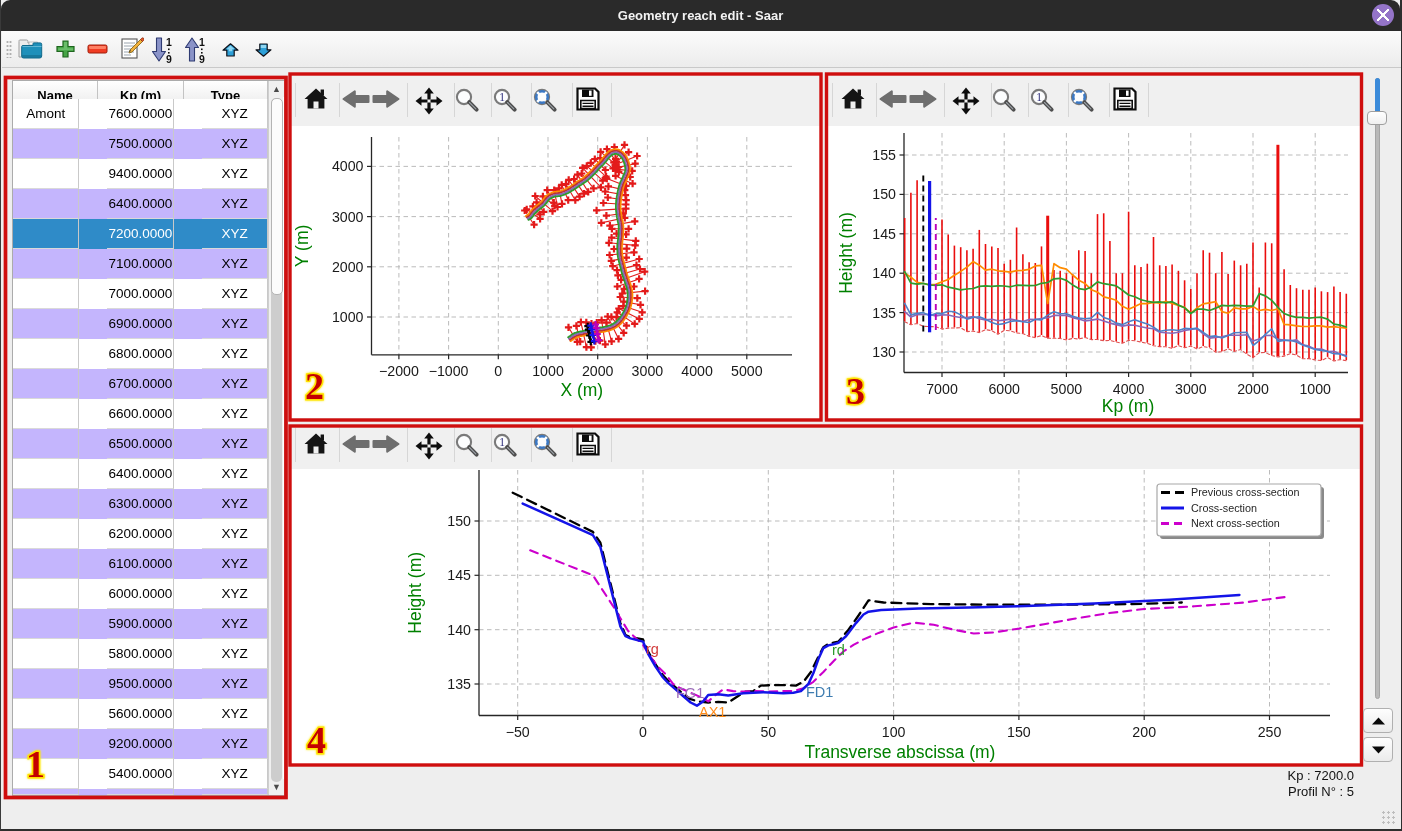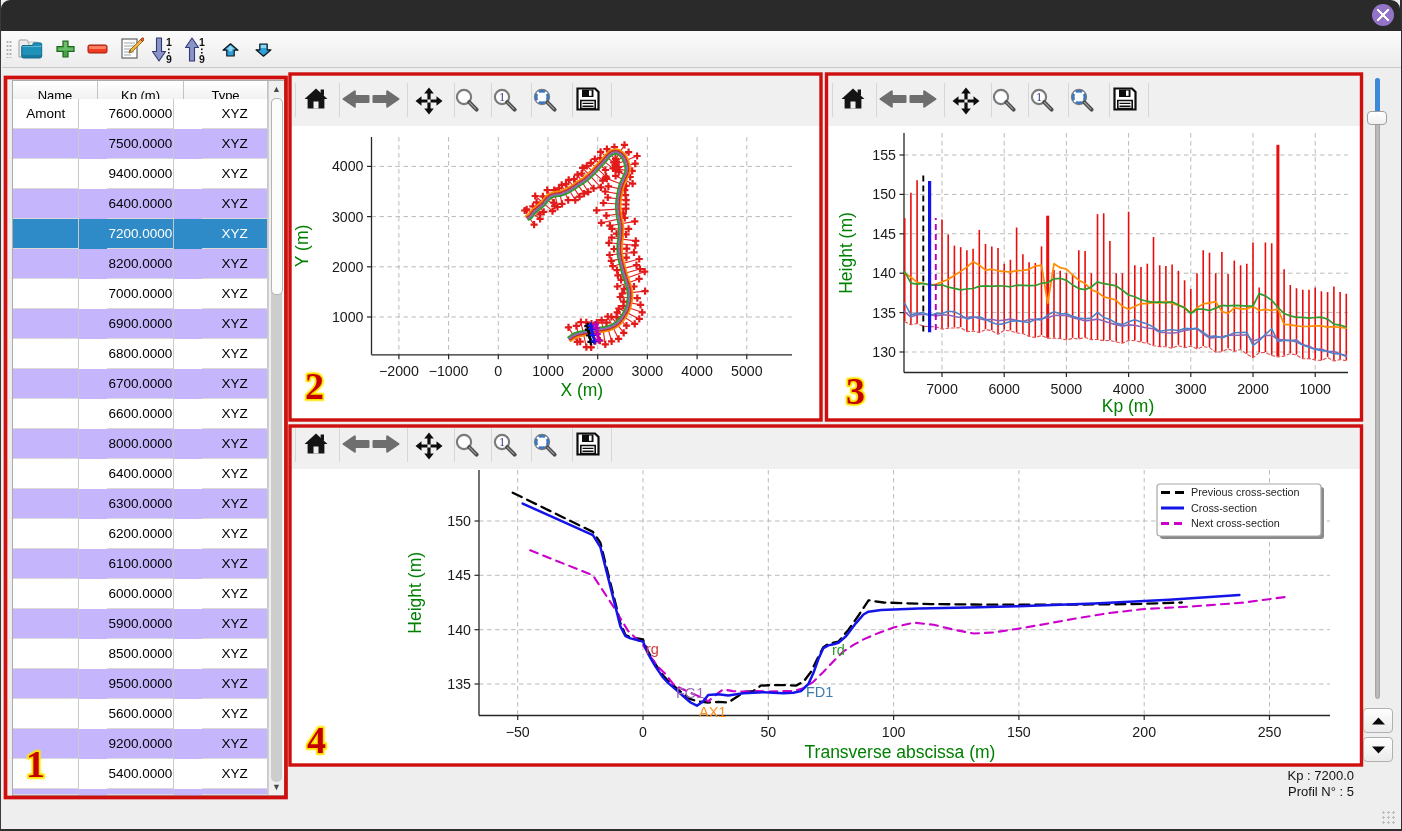--- a/index.html
+++ b/index.html
@@ -12,21 +12,21 @@
  background:
   linear-gradient(45deg, transparent 44%, #fff 44%, #fff 56%, transparent 56%),
   linear-gradient(-45deg, transparent 44%, #fff 44%, #fff 56%, transparent 56%); }
 #toolbar { position:absolute; left:1px; top:31px; width:1399px; height:37px; background:linear-gradient(#fbfbfb,#ececec); border-bottom:1px solid #c9c9c9; }
 #grip { position:absolute; left:5px; top:40px; width:6px; height:18px;
  background-image:radial-gradient(circle, #b0b0b0 1px, transparent 1.2px); background-size:3px 4px; }
 .ti { position:absolute; }
 #main { position:absolute; left:1px; top:68px; width:1399px; height:761px; background:#eeeeee; }
 
 #tablewrap { position:absolute; left:10px; top:12px; width:273px; height:716px; background:#fff; border:1px solid #ababab; }
-#thead { position:absolute; left:0; top:0; width:255px; height:29px; background:linear-gradient(#ffffff,#e9e9e9); border-bottom:1px solid #b5b5b5; display:flex; font-weight:normal; font-size:13px; }
+#thead { position:absolute; left:0; top:0; width:255px; height:29px; background:linear-gradient(#ffffff,#e9e9e9); border-bottom:1px solid #b5b5b5; display:flex; font-weight:bold; font-size:13px; }
 #thead div { border-right:1px solid #c3c3c3; display:flex; align-items:center; justify-content:center; height:100%; }
 #tbody { position:absolute; left:0; top:18px; width:255px; height:697px; overflow:hidden; }
 .trow { display:flex; height:30px; background:#fff; font-size:13.5px;gap:28px; }
 .trow.alt { background:#c4b5fd; }
 .trow.sel { background:#2f8bc8; color:#fff; }
 .trow div { border-right:1px solid #c9c9c9; border-bottom:1px solid #d9d9d9; display:flex; align-items:center; justify-content:center; }
 .c1 { width:85px; } .c2 { width:86px; } .c3 { width:84px; }
 
 #vscroll { position:absolute; left:255px; top:0px; width:15px; height:714px; background:#f0f0f0; border-left:1px solid #cfcfcf;}
 #vtrack { position:absolute; left:2px; top:17px; width:11px; height:684px; background:#cdcdcd; border-radius:5px;}
@@ -43,20 +43,21 @@
 #slider-handle { position:absolute; left:1366px; top:111px; width:20px; height:14px; background:linear-gradient(#ffffff,#f0f0f0); border:1px solid #9f9f9f; border-radius:4px;}
 .navbtn { position:absolute; left:1362px; width:30px; height:25px; background:linear-gradient(#fefefe,#ebebeb); border:1px solid #b0b0b0; border-radius:4px; }
 .navbtn svg { position:absolute; left:8px; top:8px; }
 #kptext { position:absolute; right:46px; top:768px; text-align:right; font-size:13px; color:#111; line-height:15.5px;}
 #rgrip { position:absolute; right:3px; bottom:3px; width:16px; height:16px;
  background-image:radial-gradient(circle, #bdbdbd 1px, transparent 1.2px); background-size:5px 5px; }
 svg text { user-select:none; }
 </style></head><body>
 <div id="win">
 <div id="titlebar">
+      <div class="t">Geometry reach edit - Saar</div>
       <div id="closeb"></div>
     </div>
 <div id="toolbar"></div>
     <div id="grip"></div>
 <svg class="ti" style="left:16px;top:37px" width="27" height="24" viewBox="0 0 27 24">
 <path d="M2.5 3 h7 a1.5 1.5 0 0 1 1.5 1.5 V6 h8 v14 H2 V4.5 A1.5 1.5 0 0 1 2.5 3 Z" fill="#ececec" stroke="#9e9e9e" stroke-width="1"></path>
 <path d="M12 5 h8.5 v3 H12 Z" fill="#fafafa" stroke="#b0b0b0" stroke-width="0.8"></path>
 <path d="M6 8.5 h10 v-1.8 a0.8 0.8 0 0 1 0.8 -0.8 h6.5 a1.4 1.4 0 0 1 1.4 1.4 V19 a2 2 0 0 1 -2 2 H6.5 a1.8 1.8 0 0 1 -1.8 -1.8 V9.8 A1.3 1.3 0 0 1 6 8.5 Z" fill="#1f90ba" stroke="#116a8c" stroke-width="1"></path>
 <path d="M5.5 10 h19 v-1 h-19 Z" fill="#62b6d4"></path>
 <path d="M4.9 18 h19.5 v1 a2 2 0 0 1 -2 2 H6.5 a1.8 1.8 0 0 1 -1.6 -1.6 Z" fill="#166f92" opacity="0.7"></path>
@@ -132,21 +133,21 @@
             <div class="c2">6400.0000</div>
             <div class="c3">XYZ</div>
           </div>
           <div class="trow sel">
             <div class="c1"></div>
             <div class="c2">7200.0000</div>
             <div class="c3">XYZ</div>
           </div>
           <div class="trow alt">
             <div class="c1"></div>
-            <div class="c2">8200.0000</div>
+            <div class="c2">7100.0000</div>
             <div class="c3">XYZ</div>
           </div>
           <div class="trow">
             <div class="c1"></div>
             <div class="c2">7000.0000</div>
             <div class="c3">XYZ</div>
           </div>
           <div class="trow alt">
             <div class="c1"></div>
             <div class="c2">6900.0000</div>
@@ -162,21 +163,21 @@
             <div class="c2">6700.0000</div>
             <div class="c3">XYZ</div>
           </div>
           <div class="trow">
             <div class="c1"></div>
             <div class="c2">6600.0000</div>
             <div class="c3">XYZ</div>
           </div>
           <div class="trow alt">
             <div class="c1"></div>
-            <div class="c2">8000.0000</div>
+            <div class="c2">6500.0000</div>
             <div class="c3">XYZ</div>
           </div>
           <div class="trow">
             <div class="c1"></div>
             <div class="c2">6400.0000</div>
             <div class="c3">XYZ</div>
           </div>
           <div class="trow alt">
             <div class="c1"></div>
             <div class="c2">6300.0000</div>
@@ -197,21 +198,21 @@
             <div class="c2">6000.0000</div>
             <div class="c3">XYZ</div>
           </div>
           <div class="trow alt">
             <div class="c1"></div>
             <div class="c2">5900.0000</div>
             <div class="c3">XYZ</div>
           </div>
           <div class="trow">
             <div class="c1"></div>
-            <div class="c2">8500.0000</div>
+            <div class="c2">5800.0000</div>
             <div class="c3">XYZ</div>
           </div>
           <div class="trow alt">
             <div class="c1"></div>
             <div class="c2">9500.0000</div>
             <div class="c3">XYZ</div>
           </div>
           <div class="trow">
             <div class="c1"></div>
             <div class="c2">5600.0000</div>

